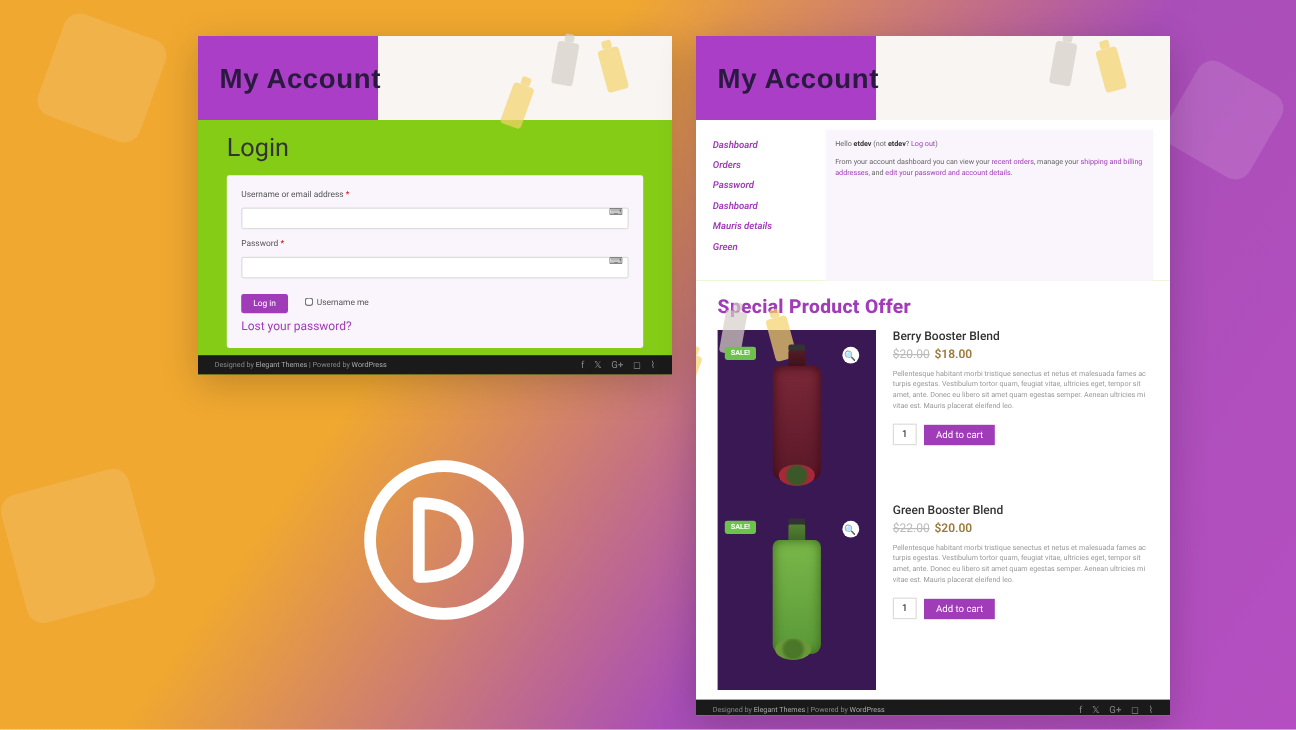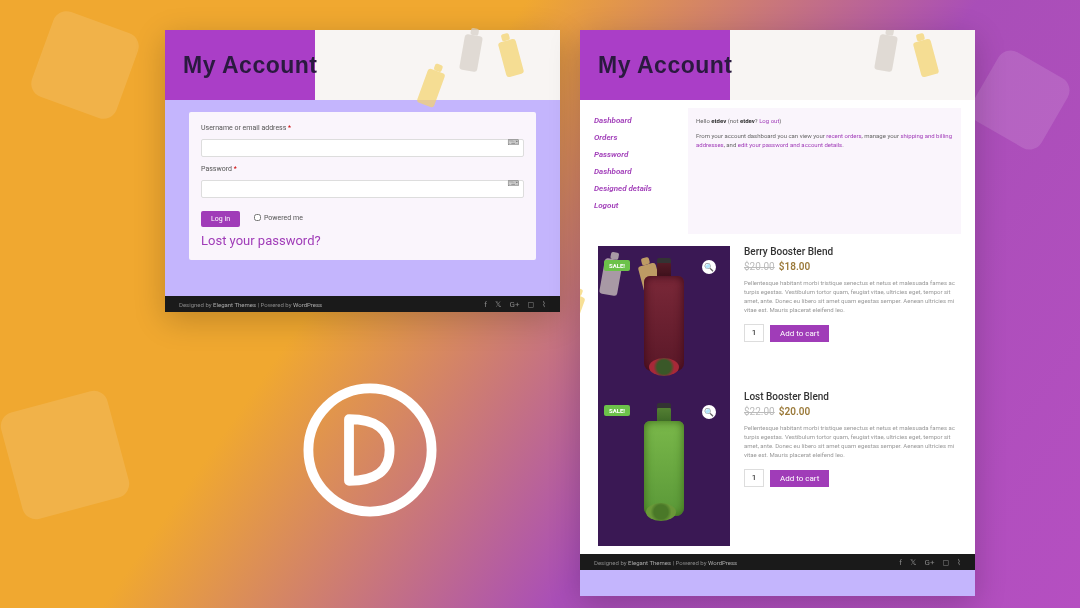--- a/index.html
+++ b/index.html
@@ -4,21 +4,21 @@
 <style>
 *{box-sizing:border-box;margin:0;padding:0;font-family:-apple-system,BlinkMacSystemFont,"Segoe UI",Roboto,sans-serif;}
 body{width:1080px;height:608px;overflow:hidden;position:relative;background:linear-gradient(125deg,#f0a830 0%,#f0a830 35%,#a94eb8 65%,#b54fc1 100%);}
 .bgshape{position:absolute;border-radius:14px;opacity:.12;background:#fff;}
 .bgshape.s1{width:90px;height:90px;left:40px;top:20px;transform:rotate(20deg);}
 .bgshape.s2{width:110px;height:110px;left:10px;top:400px;transform:rotate(-15deg);}
 .bgshape.s3{width:80px;height:80px;right:20px;top:60px;transform:rotate(30deg);}
 .divi-logo{position:absolute;left:300px;top:380px;width:140px;height:140px;}
 .divi-logo svg{width:100%;height:100%;}
 
-.panel{position:absolute;background:#c4b5fd;box-shadow:0 8px 30px rgba(0,0,0,.2);}
+.panel{position:absolute;background:#84cc16;box-shadow:0 8px 30px rgba(0,0,0,.2);}
 .panel-login{left:165px;top:30px;width:395px;height:282px;}
 .panel-account{left:580px;top:30px;width:395px;height:566px;overflow:hidden;}
 
 .hero{position:relative;height:70px;background:linear-gradient(90deg,#aa3ec7 0 38%,#f8f5f3 38%);display:flex;align-items:center;}
 .hero h1{font-size:23px;font-weight:800;color:#2a1a3f;margin-left:18px;letter-spacing:.5px;font-family:"Segoe UI",sans-serif;}
 .bottle{position:absolute;width:18px;height:36px;border-radius:3px;opacity:.7;}
 .bottle::before{content:"";position:absolute;top:-7px;left:5px;width:8px;height:7px;border-radius:2px;}
 .bottle.b1{background:#f5d36b;right:40px;top:10px;transform:rotate(-15deg);}
 .bottle.b1::before{background:#f5d36b;}
 .bottle.b2{background:#f5d36b;right:120px;top:40px;transform:rotate(20deg);}
@@ -29,21 +29,21 @@
 .login-body{padding:12px 24px;}
 .login-body h2{font-size:21px;font-weight:400;color:#333;margin-bottom:10px;}
 .form-box{background:#faf5fc;padding:12px;border-radius:2px;}
 .field-label{font-size:7px;color:#555;margin-bottom:3px;display:block;}
 .field-label .req{color:#c00;}
 .text-input{width:100%;height:18px;background:#fff;border:1px solid #ddd;border-radius:2px;margin-bottom:8px;font-size:7px;padding:0 4px;position:relative;}
 .input-icon{position:absolute;right:5px;top:3px;font-size:8px;color:#666;}
 .login-btn{background:#a03cb8;color:#fff;border:none;padding:4px 10px;font-size:7px;border-radius:2px;cursor:pointer;}
 .remember{display:inline-flex;align-items:center;margin-left:10px;font-size:7px;color:#555;gap:3px;}
 .remember input{width:7px;height:7px;}
-.lost-pw{font-size:13px;color:#a03cb8;display:block;margin-top:6px;}
+.lost-pw{font-size:10px;color:#a03cb8;display:block;margin-top:6px;}
 
 .footer{position:absolute;bottom:0;left:0;right:0;height:16px;background:#1a1a1a;display:flex;align-items:center;justify-content:space-between;padding:0 14px;font-size:6px;color:#888;}
 .footer a{color:#aaa;}
 .social{display:flex;gap:8px;color:#888;}
 .social span{font-size:8px;}
 
 .acct-content{display:flex;padding:8px 14px 0;gap:0;background:#fff;height:134px;position:relative;}
 .acct-nav{width:90px;padding-top:4px;}
 .acct-nav div{font-size:8px;color:#a03cb8;font-weight:600;padding:4px 0;cursor:pointer;font-style:italic;}
 .acct-dash{flex:1;background:#faf5fc;padding:8px;font-size:6px;color:#666;line-height:1.5;margin-left:4px;}
@@ -95,29 +95,30 @@
 </div>
 
 <div class="panel panel-login">
   <div class="hero">
     <h1>My Account</h1>
     <div class="bottle b1"></div>
     <div class="bottle b2"></div>
     <div class="bottle b3"></div>
   </div>
   <div class="login-body">
+    <h2>Login</h2>
     <div class="form-box">
       <label class="field-label"><span>Username or email address </span><span class="req">*</span></label>
       <div style="position:relative;"><input class="text-input" style=""><span class="input-icon">⌨</span></div>
       <label class="field-label"><span>Password </span><span class="req">*</span></label>
       <div style="position:relative;"><input type="password" class="text-input" style=""><span class="input-icon">⌨</span></div>
       <button class="login-btn">Log in</button>
       <label class="remember">
           <input type="checkbox" style="">
-          <span>Powered me</span>
+          <span>Username me</span>
         </label>
       <a class="lost-pw">Lost your password?</a>
     </div>
   </div>
   <div class="footer">
     <div><span>Designed by </span><a>Elegant Themes</a><span> | Powered by </span><a>WordPress</a></div>
     <div class="social">
       <span>f</span>
       <span>𝕏</span>
       <span>G+</span>
@@ -132,35 +133,36 @@
     <h1>My Account</h1>
     <div class="bottle b1"></div>
     <div class="bottle b3"></div>
   </div>
   <div class="acct-content">
     <div class="acct-nav">
       <div>Dashboard</div>
       <div>Orders</div>
       <div>Password</div>
       <div>Dashboard</div>
-      <div>Designed details</div>
-      <div>Logout</div>
+      <div>Mauris details</div>
+      <div>Green</div>
     </div>
     <div class="acct-dash">
       <p><span>Hello </span><strong>etdev</strong><span> (not </span><strong>etdev</strong><span>? </span><a>Log out</a><span>)</span></p>
       <p style="margin-top:6px;"><span>From your account dashboard you can view your </span><a>recent orders</a><span>, manage your </span><a>shipping and billing addresses</a><span>, and </span><a>edit your password and account details</a><span>.</span></p>
     </div>
     <div class="bottle-row">
         <div class="bottle b2"></div>
         <div class="bottle b1"></div>
         <div class="bottle b3"></div>
       </div>
   </div>
 
   <div class="offer-section">
+    <h2>Special Product Offer</h2>
     <div class="offer-grid">
       <div class="offer-imgcol">
         <div class="product-img">
           <span class="sale">SALE!</span>
           <span class="zoom">🔍</span>
           <div class="juice-bottle berry">
               <div class="garnish berry-g"></div>
             </div>
         </div>
         <div class="product-img">
@@ -175,21 +177,21 @@
         <div class="product-block">
           <h3>Berry Booster Blend</h3>
           <div class="price"><span class="old">$20.00</span><span class="new">$18.00</span></div>
           <p class="desc">Pellentesque habitant morbi tristique senectus et netus et malesuada fames ac turpis egestas. Vestibulum tortor quam, feugiat vitae, ultricies eget, tempor sit amet, ante. Donec eu libero sit amet quam egestas semper. Aenean ultricies mi vitae est. Mauris placerat eleifend leo.</p>
           <div class="cart-row">
             <div class="qty">1</div>
             <button class="add-cart">Add to cart</button>
           </div>
         </div>
         <div class="product-block">
-          <h3>Lost Booster Blend</h3>
+          <h3>Green Booster Blend</h3>
           <div class="price"><span class="old">$22.00</span><span class="new">$20.00</span></div>
           <p class="desc">Pellentesque habitant morbi tristique senectus et netus et malesuada fames ac turpis egestas. Vestibulum tortor quam, feugiat vitae, ultricies eget, tempor sit amet, ante. Donec eu libero sit amet quam egestas semper. Aenean ultricies mi vitae est. Mauris placerat eleifend leo.</p>
           <div class="cart-row">
             <div class="qty">1</div>
             <button class="add-cart">Add to cart</button>
           </div>
         </div>
       </div>
     </div>
     <div class="footer">

